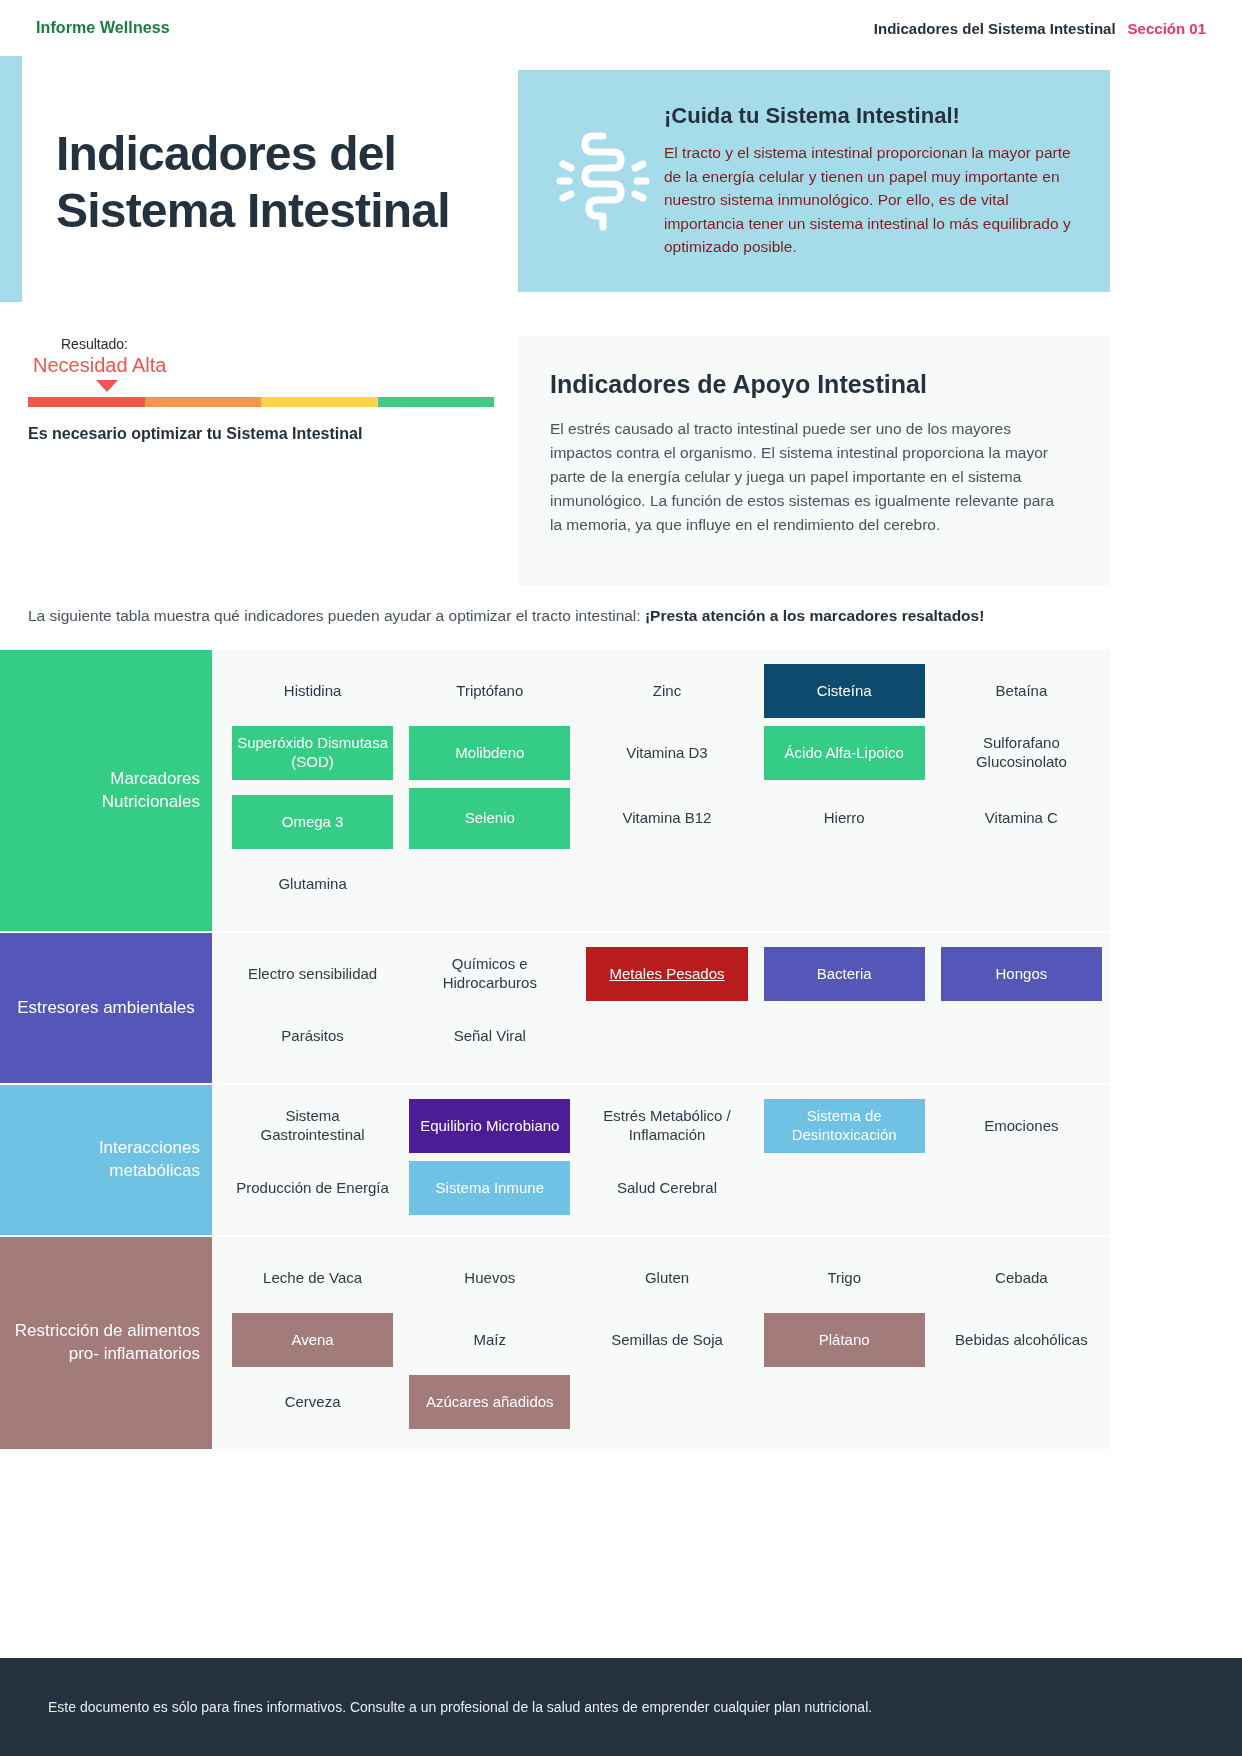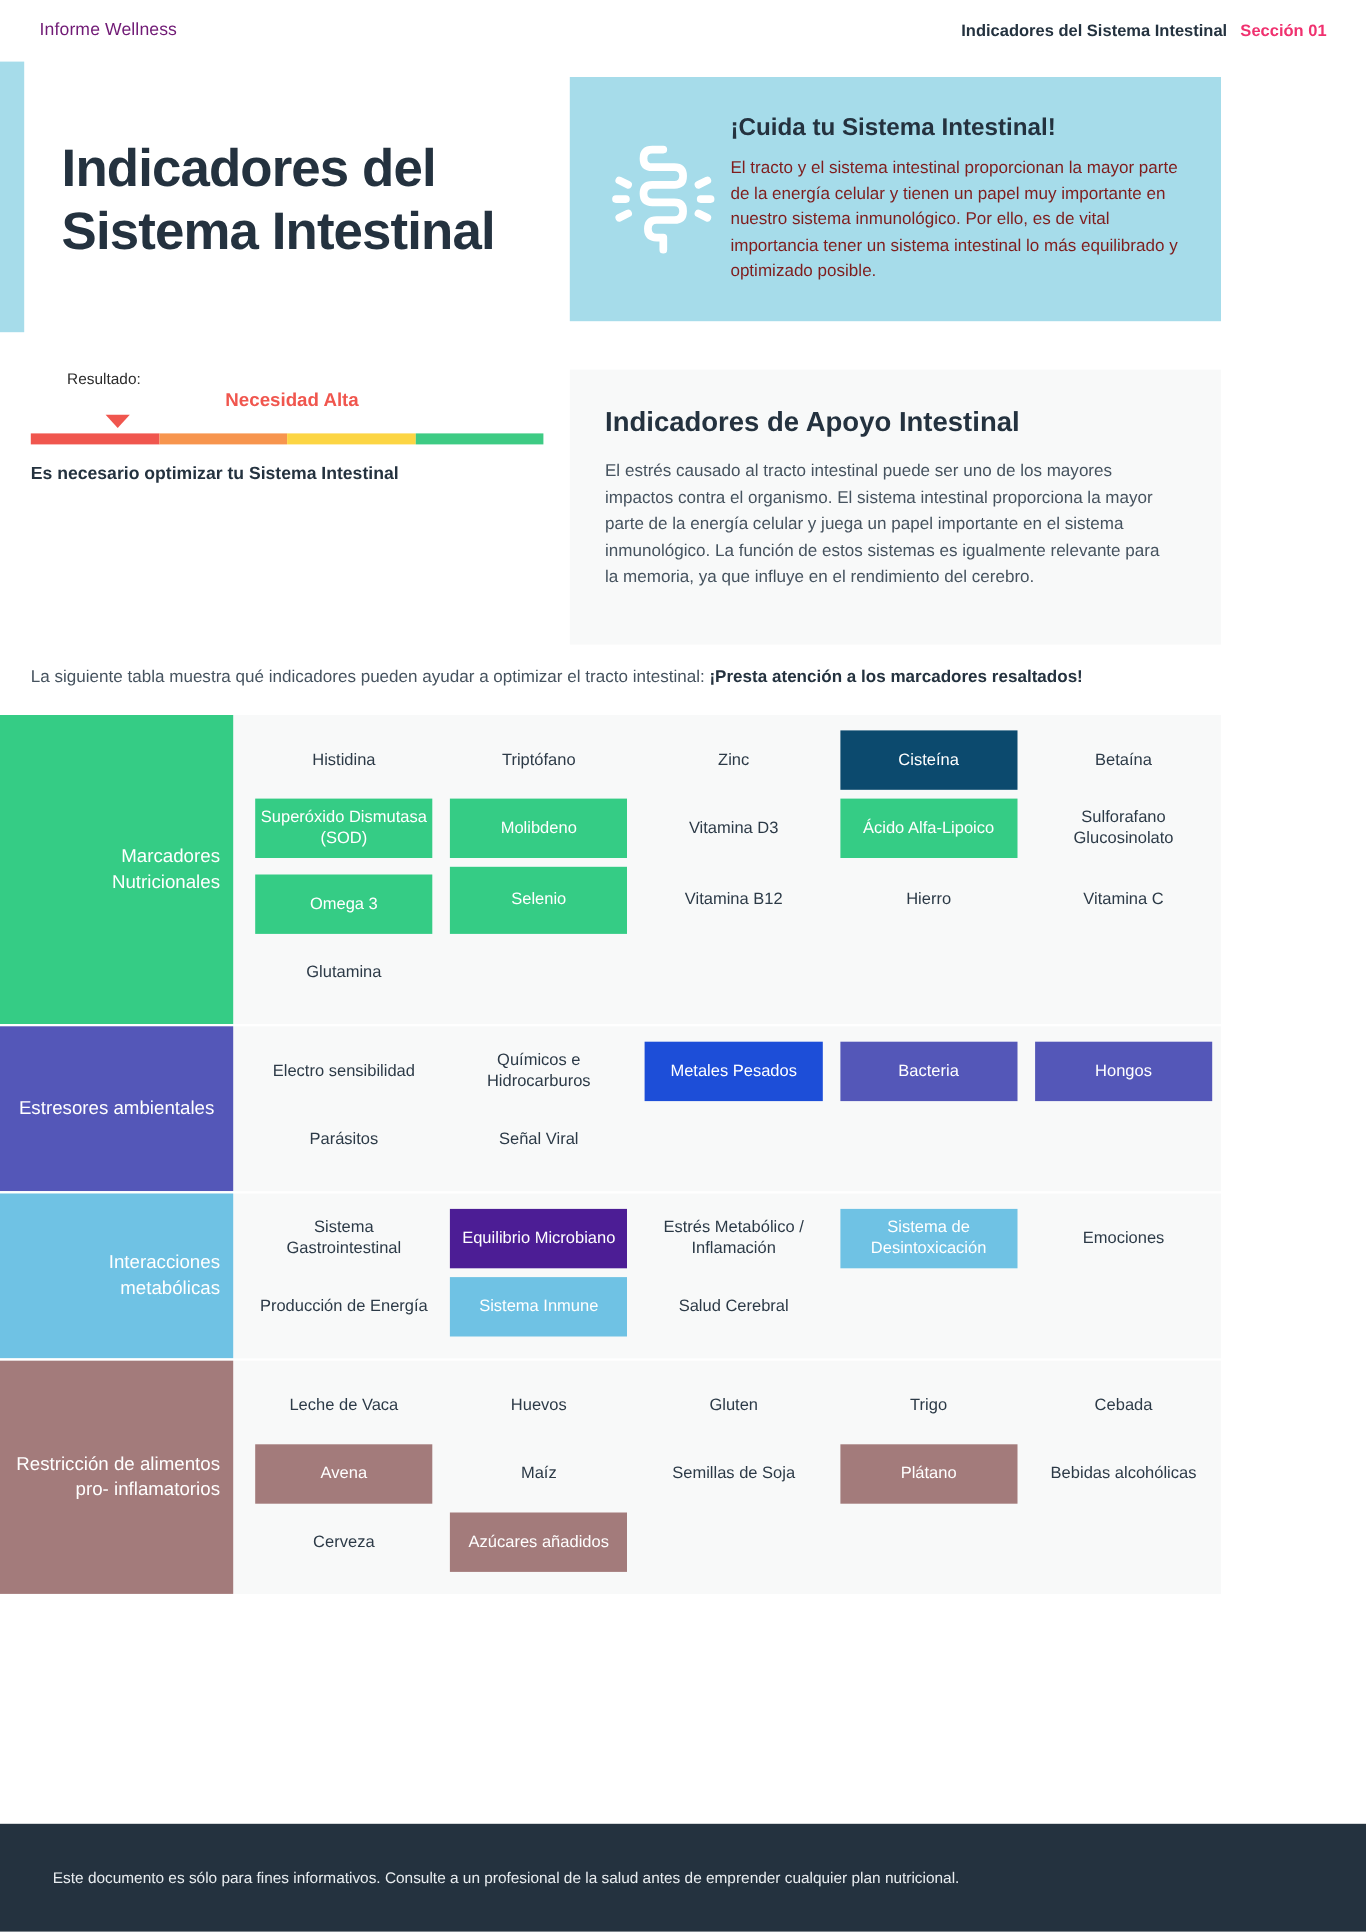--- a/index.html
+++ b/index.html
@@ -11,21 +11,21 @@
   }
   body { position: relative; overflow: hidden; }
 
   
   .topbar {
     position: absolute; left: 0; top: 0; width: 1242px; height: 56px;
     display: flex; align-items: center; justify-content: space-between;
     padding: 0 36px;
   }
   .topbar-left {
-    font-size: 16px; font-weight: normal; color: #701a75; letter-spacing: .1px;
+    font-size: 16px; font-weight: bold; color: #15803d; letter-spacing: .1px;
   }
   .topbar-right { display: flex; align-items: center; gap: 12px; }
   .topbar-right .crumb { font-size: 15px; font-weight: bold; color: #24323f; }
   .topbar-right .section { font-size: 15px; font-weight: bold; color: #f0316f; }
 
   
   .hero { position: absolute; left: 0; top: 56px; width: 1242px; height: 270px; }
   .hero-accent {
     position: absolute; left: 0; top: 0; width: 22px; height: 246px;
     background: #a6dcea;
@@ -49,23 +49,22 @@
   .hero-card-text {
     font-size: 15.5px; line-height: 1.52; color: #7f1d1d;
   }
 
   
   .result-block { position: absolute; left: 28px; top: 336px; width: 470px; }
   .result-label {
     font-size: 14px; color: #2b2b2b; text-align: left; padding-left: 33px;
   }
   .result-value {
-    font-size: 17px; font-weight: bold; color: #f05c52; padding-left: 5px;
+    font-size: 20px; font-weight: normal; color: #f05c52; padding-left: 5px;
     margin-top: 2px;
-    text-align: center;
   }
   .result-arrow {
     width: 0; height: 0; margin-left: 58px; margin-top: 3px;
     border-left: 11px solid transparent; border-right: 11px solid transparent;
     border-top: 12px solid #f05c52;
   }
   .gauge { display: flex; height: 10px; width: 466px; margin-top: 5px; }
   .gauge span { flex: 1; }
   .result-headline {
     margin-top: 18px; font-size: 16px; font-weight: bold; color: #24323f;
@@ -192,21 +191,21 @@
         <div class="cell">Hierro</div>
         <div class="cell">Vitamina C</div>
         <div class="cell">Glutamina</div>
       </div>
     </div>
     <div class="mrow">
       <div class="mrow-label" style="background: rgb(84, 87, 184);">Estresores ambientales</div>
       <div class="mrow-grid">
         <div class="cell">Electro sensibilidad</div>
         <div class="cell">Químicos e Hidrocarburos</div>
-        <div class="cell hl" style="background: #1d4ed8;">Metales Pesados</div>
+        <div class="cell hl" style="background: #b91c1c; text-decoration: underline;">Metales Pesados</div>
         <div class="cell hl" style="background: rgb(84, 87, 184);">Bacteria</div>
         <div class="cell hl" style="background: rgb(84, 87, 184);">Hongos</div>
         <div class="cell">Parásitos</div>
         <div class="cell">Señal Viral</div>
       </div>
     </div>
     <div class="mrow">
       <div class="mrow-label" style="background: rgb(111, 194, 228);">Interacciones metabólicas</div>
       <div class="mrow-grid">
         <div class="cell">Sistema Gastrointestinal</div>

